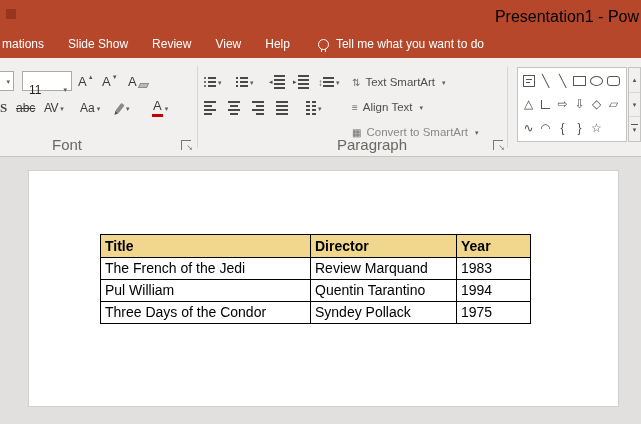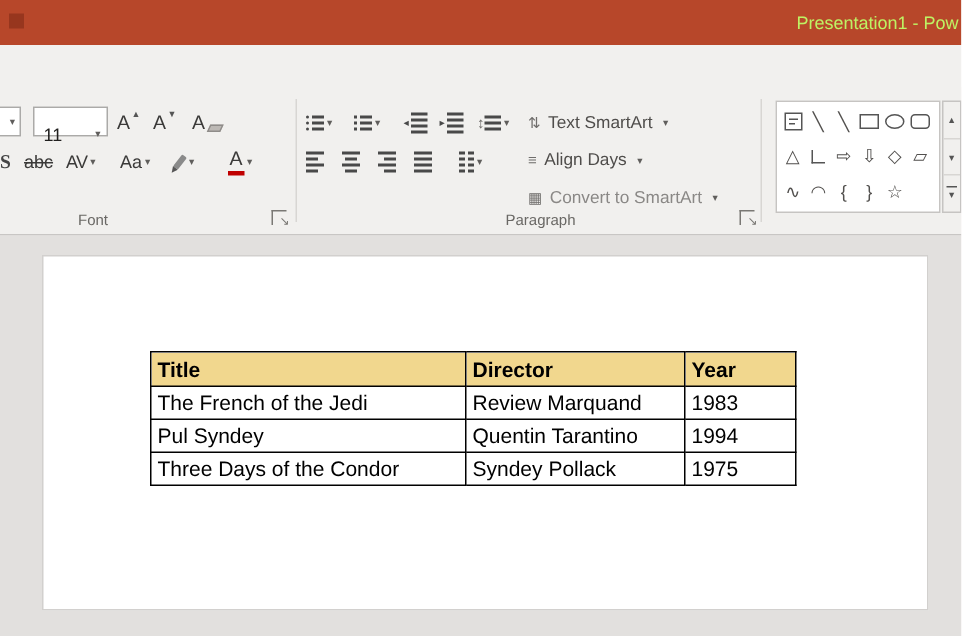--- a/index.html
+++ b/index.html
@@ -2,21 +2,21 @@
 <html><head>
 <meta charset="utf-8">
 <style>
   html,body {margin:0; padding:0; background:#fff;}
   .app {position:relative; width:641px; height:424px; overflow:hidden;
         font-family:"Liberation Sans", sans-serif; background:#f1f0ee;}
 
   
   .titlebar {position:absolute; top:0; left:0; width:100%; height:30px; background:#b7472a;}
   .app-square {position:absolute; left:6px; top:9px; width:10px; height:10px; background:#97361e;}
-  .win-title {position:absolute; right:2px; top:8px; color:#bef264; font-size:12px; white-space:nowrap;}
+  .win-title {position:absolute; right:2px; top:8px; color:#000000; font-size:16px; white-space:nowrap;}
 
   
   .tabrow {position:absolute; top:30px; left:0; width:100%; height:28px; background:#b7472a;
            display:flex; align-items:center; color:#fff;}
   .tab {font-size:12px; padding:0 12px; line-height:28px; white-space:nowrap;}
   .tab.first {padding-left:2px;}
   .tellme {display:flex; align-items:center; gap:7px; margin-left:16px; font-size:12px; white-space:nowrap;}
   .bulb {position:relative; width:9px; height:9px; border:1px solid #fff; border-radius:50%; flex:0 0 auto;}
   .bulb::after {content:""; position:absolute; left:2px; top:9px; width:3px; height:3px;
                 border-left:1px solid #fff; border-right:1px solid #fff;}
@@ -45,21 +45,21 @@
   .strike {left:16px; top:40px; font-size:12px; text-decoration:line-through;}
   .spacing {left:44px; top:40px; font-size:12px; letter-spacing:-0.5px;}
   .case {left:80px; top:40px; font-size:12px;}
   .highlight {left:118px; top:40px;}
   .fontcolor {left:152px; top:40px;}
   .pen {position:relative; width:4px; height:10px; background:#8a8a8a; border-radius:1px; transform:rotate(38deg); margin-right:2px;}
   .pen::after {content:""; position:absolute; bottom:-4px; left:0;
                border-left:2px solid transparent; border-right:2px solid transparent; border-top:4px solid #555;}
   .fcA {font-size:13px; line-height:1.1; border-bottom:3px solid #c00000; padding:0 1px; font-style:normal;}
 
-  .grp-label {position:absolute; bottom:3px; font-size:10px; color:#6a6865;}
+  .grp-label {position:absolute; bottom:3px; font-size:15px; color:#6a6865;}
   .font-label {left:52px;} .para-label {left:337px;}
   .launcher {position:absolute; bottom:6px; width:9px; height:9px;
              border-top:1px solid #7a7874; border-left:1px solid #7a7874;}
   .launcher i {position:absolute; right:-2px; bottom:-2px; font-size:8px; line-height:1; color:#7a7874; font-style:normal;}
   .font-launcher {left:181px;} .para-launcher {left:493px;}
 
   
   .ic {display:flex; flex-direction:column; gap:2px;}
   .ic i {display:flex; align-items:center; gap:2px; height:2px;}
   .ic.bullets i::before {content:""; width:2px; height:2px; border-radius:50%; background:#494949;}
@@ -122,20 +122,31 @@
 </head>
 <body>
 
 <div class="app">
 
   <div class="titlebar">
     <span class="app-square"></span>
     <span class="win-title">Presentation1 - Pow</span>
   </div>
 
+  <div class="tabrow">
+    <span class="tab first">mations</span>
+    <span class="tab">Slide Show</span>
+    <span class="tab">Review</span>
+    <span class="tab">View</span>
+    <span class="tab">Help</span>
+    <span class="tellme">
+      <span class="bulb"></span>
+      <span>Tell me what you want to do</span>
+    </span>
+  </div>
 
   <div class="ribbon">
 
     <span class="combo partial">
       <i class="chev">▾</i>
     </span>
     <span class="combo size">
       <span>11</span>
       <i class="chev">▾</i>
     </span>
@@ -270,21 +281,21 @@
       <i class="chev">▾</i>
     </span>
 
     <span class="pr-btn tdir">
       <i class="icn">⇅</i>
       <span>Text SmartArt</span>
       <i class="chev">▾</i>
     </span>
     <span class="pr-btn atext">
       <i class="icn">≡</i>
-      <span>Align Days</span>
+      <span>Align Text</span>
       <i class="chev">▾</i>
     </span>
     <span class="pr-btn smart">
       <i class="icn">▦</i>
       <span>Convert to SmartArt</span>
       <i class="chev">▾</i>
     </span>
 
     <span class="grp-label para-label">Paragraph</span>
     <span class="launcher para-launcher">
@@ -353,21 +364,21 @@
             <th>Year</th>
           </tr>
         </thead>
         <tbody>
           <tr>
             <td>The French of the Jedi</td>
             <td>Review Marquand</td>
             <td>1983</td>
           </tr>
           <tr>
-            <td>Pul Syndey</td>
+            <td>Pul William</td>
             <td>Quentin Tarantino</td>
             <td>1994</td>
           </tr>
           <tr>
             <td>Three Days of the Condor</td>
             <td>Syndey Pollack</td>
             <td>1975</td>
           </tr>
         </tbody>
       </table>

